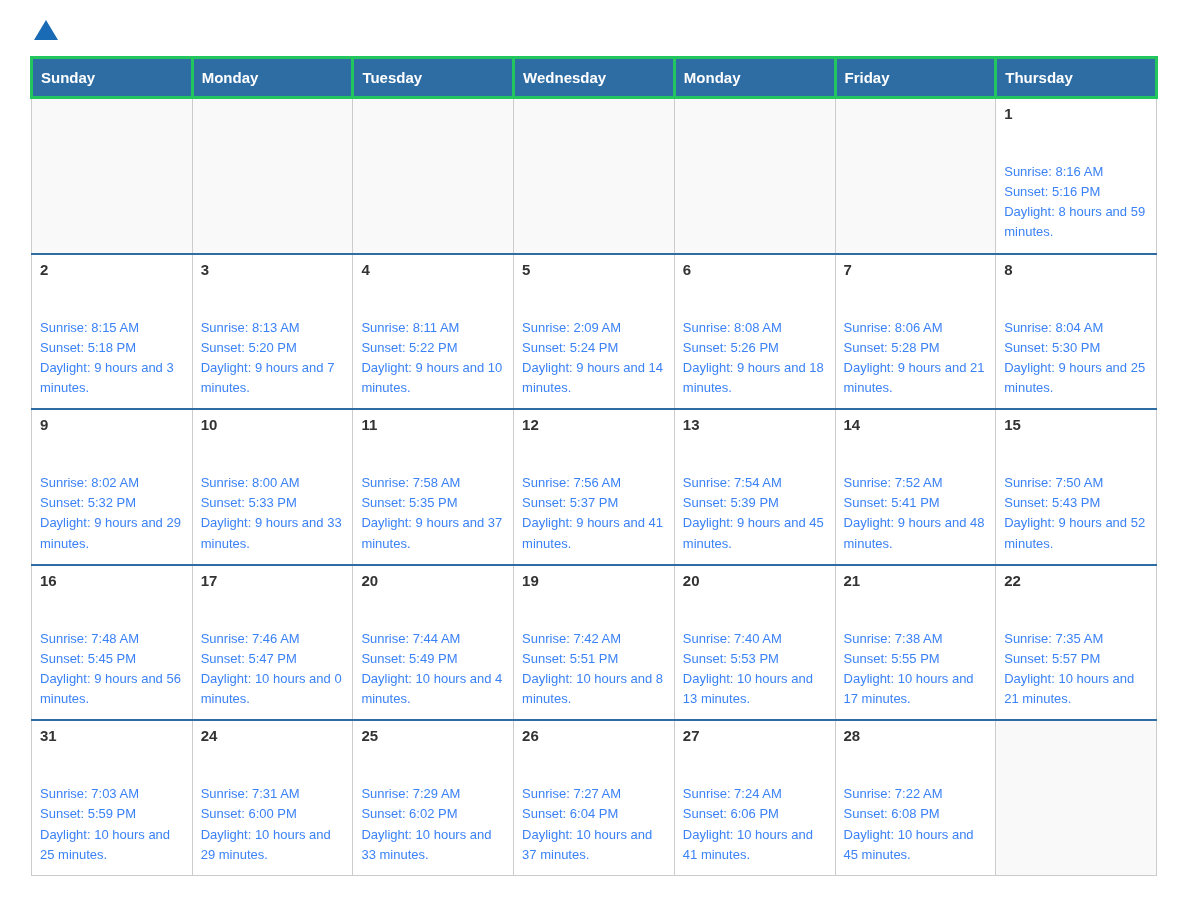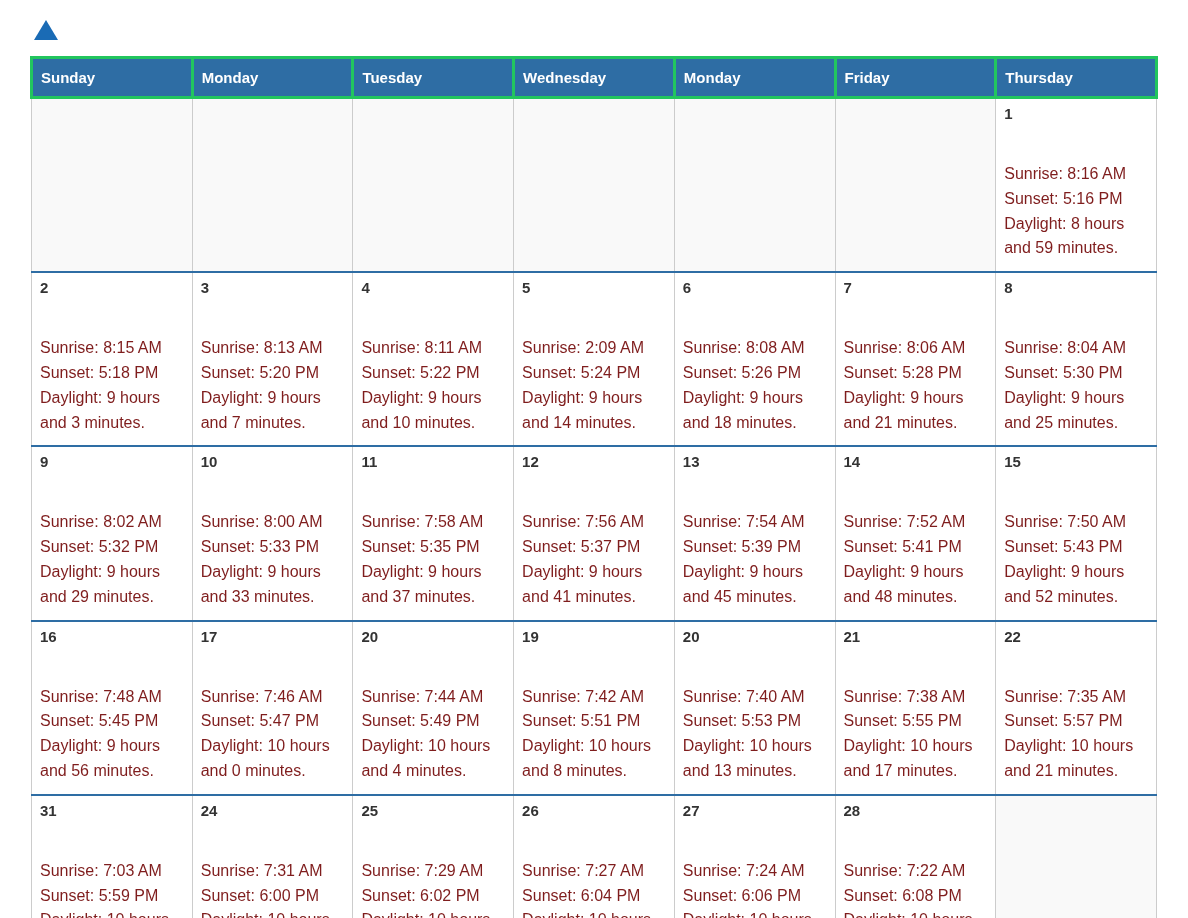--- a/index.html
+++ b/index.html
@@ -81,23 +81,23 @@
     .calendar tbody tr td.empty {
       background: #f9f9f9;
     }
     .day-number {
       font-size: 15px;
       font-weight: bold;
       margin-bottom: 4px;
       display: block;
     }
     .day-info {
-      font-size: 16px;
+      font-size: 13px;
       line-height: 1.55;
-      color: #7f1d1d;
+      color: #3b82f6;
       margin-top: 40px;
     }
   </style>
 </head>
 <body>
 
 <div class="header">
   <div class="logo">
     <div class="logo-wrapper">
       <div class="logo-line1">

